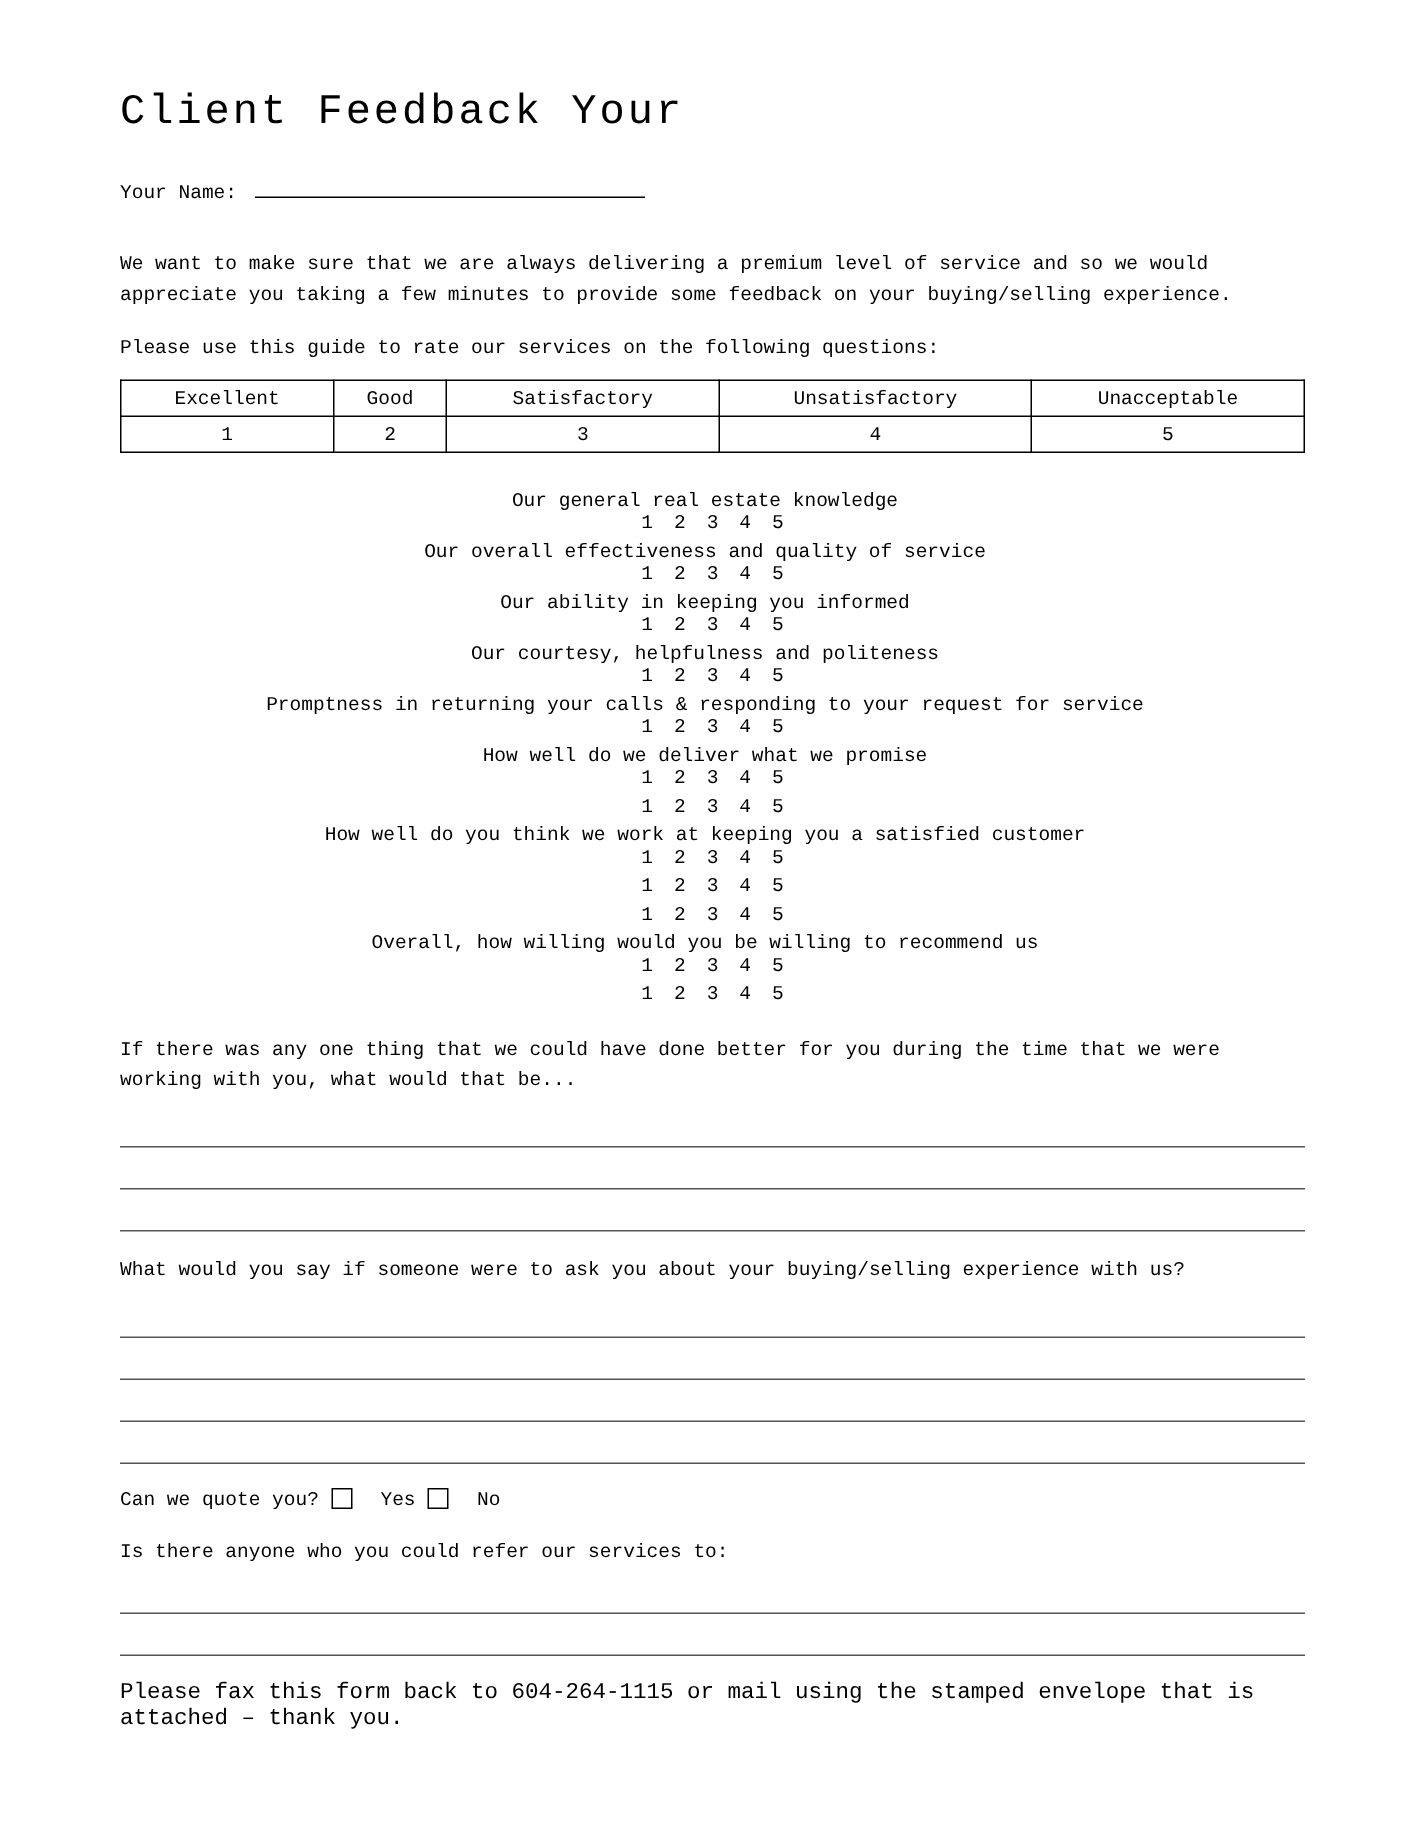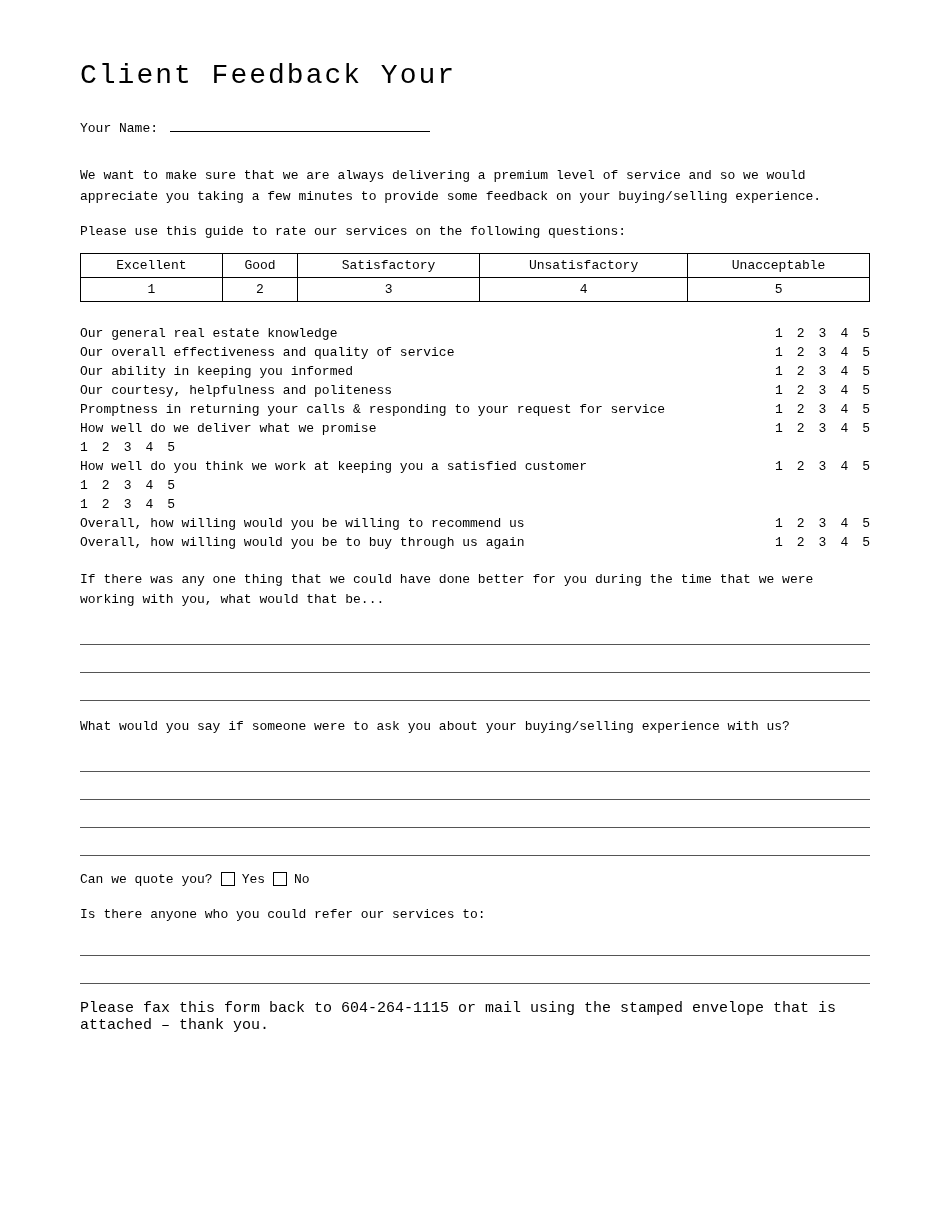--- a/index.html
+++ b/index.html
@@ -69,20 +69,21 @@
     .questions-section {
       margin-bottom: 20px;
     }
 
     .question-row {
       display: flex;
       justify-content: space-between;
       align-items: center;
       margin-bottom: 4px;
       font-size: 13px;
+      flex-direction: column;
     }
 
     .question-text {
       flex: 1;
       padding-right: 10px;
     }
 
     .question-ratings {
       display: flex;
       gap: 14px;
@@ -111,21 +112,21 @@
       display: flex;
       align-items: center;
       gap: 8px;
       margin-bottom: 20px;
       font-size: 13px;
     }
 
     .checkbox-item {
       display: flex;
       align-items: center;
-      gap: 7px;
+      gap: 19px;
     }
 
     .checkbox-box {
       width: 14px;
       height: 14px;
       border: 1px solid #000;
       display: inline-block;
     }
 
     .refer-section {
@@ -279,21 +280,20 @@
     <span class="question-text">Overall, how willing would you be willing to recommend us</span>
     <span class="question-ratings">
       <span>1</span>
         <span>2</span>
         <span>3</span>
         <span>4</span>
         <span>5</span>
     </span>
   </div>
   <div class="question-row">
-    <span class="question-text">Overall, how willing would you be to buy through us again</span>
     <span class="question-ratings">
       <span>1</span>
         <span>2</span>
         <span>3</span>
         <span>4</span>
         <span>5</span>
     </span>
   </div>
 </div>
 

